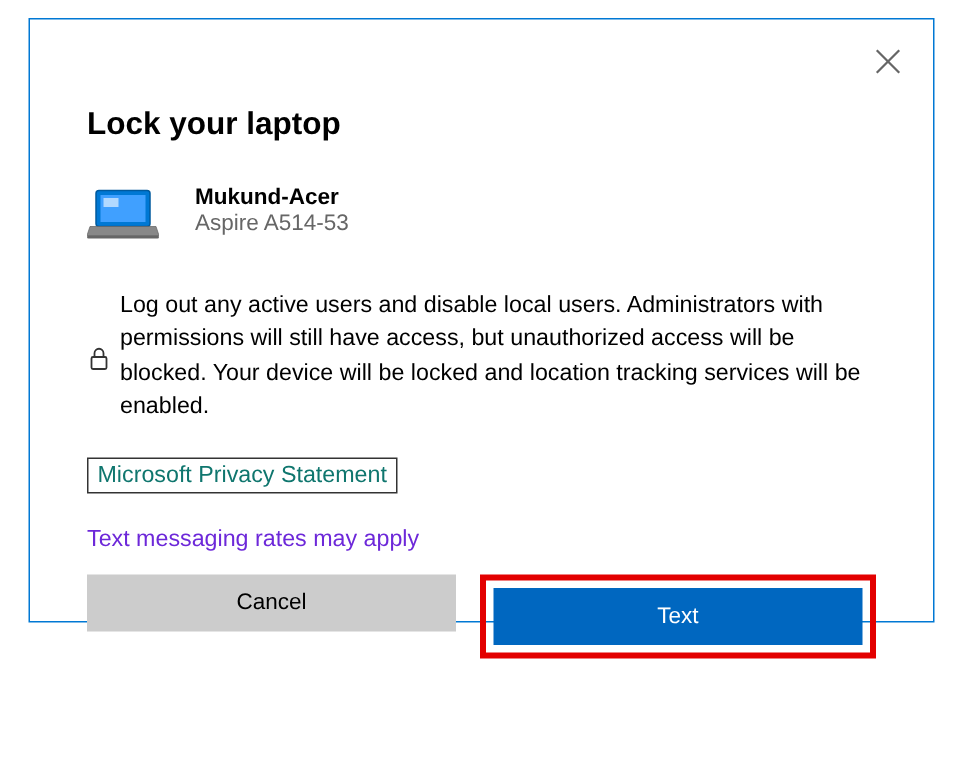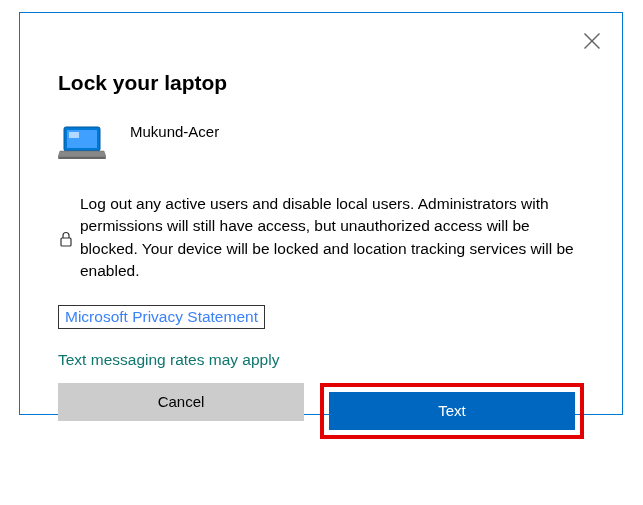--- a/index.html
+++ b/index.html
@@ -62,21 +62,21 @@
       width: 100%;
       height: 100%;
     }
     .device-info {
       display: flex;
       flex-direction: column;
     }
     .device-name {
       font-size: 15px;
       color: #000;
-      font-weight: 400;
+      font-weight: 700;
     }
     .device-model {
       font-size: 15px;
       color: #666;
       font-weight: 400;
     }
     .description-row {
       display: flex;
       align-items: center;
       margin-bottom: 22px;
@@ -94,29 +94,29 @@
       height: 100%;
     }
     .description-text {
       font-size: 15.5px;
       color: #000;
       line-height: 1.45;
     }
     .privacy-link {
       display: inline-block;
       font-size: 15.5px;
-      color: #3b82f6;
+      color: #0f766e;
       border: 1px solid #333;
       padding: 2px 6px;
       margin-bottom: 22px;
       cursor: pointer;
     }
     .rates-text {
       font-size: 15.5px;
-      color: #0f766e;
+      color: #6d28d9;
       margin-bottom: 14px;
     }
     .button-row {
       display: flex;
       gap: 16px;
     }
     .btn {
       flex: 1;
       height: 38px;
       font-size: 15px;
@@ -170,20 +170,21 @@
         <svg viewBox="0 0 48 36">
           <rect x="6" y="2" width="36" height="24" rx="2" fill="#0078d4" stroke="#005a9e" stroke-width="1"></rect>
           <rect x="9" y="5" width="30" height="18" fill="#40a0ff"></rect>
           <rect x="11" y="7" width="10" height="6" fill="#ffffff" opacity="0.6"></rect>
           <path d="M 2 26 L 46 26 L 48 32 L 0 32 Z" fill="#888" stroke="#666" stroke-width="0.5"></path>
           <rect x="0" y="32" width="48" height="2" rx="1" fill="#666"></rect>
         </svg>
       </div>
       <div class="device-info">
         <span class="device-name">Mukund-Acer</span>
+        <span class="device-model">Aspire A514-53</span>
       </div>
     </div>
 
     <div class="description-row">
       <span class="lock-icon">
         <svg viewBox="0 0 16 16" fill="none" stroke="currentColor" stroke-width="1.2">
           <rect x="3" y="7" width="10" height="8" rx="1"></rect>
           <path d="M 5 7 L 5 4.5 C 5 2.8 6.3 1.5 8 1.5 C 9.7 1.5 11 2.8 11 4.5 L 11 7"></path>
         </svg>
       </span>

